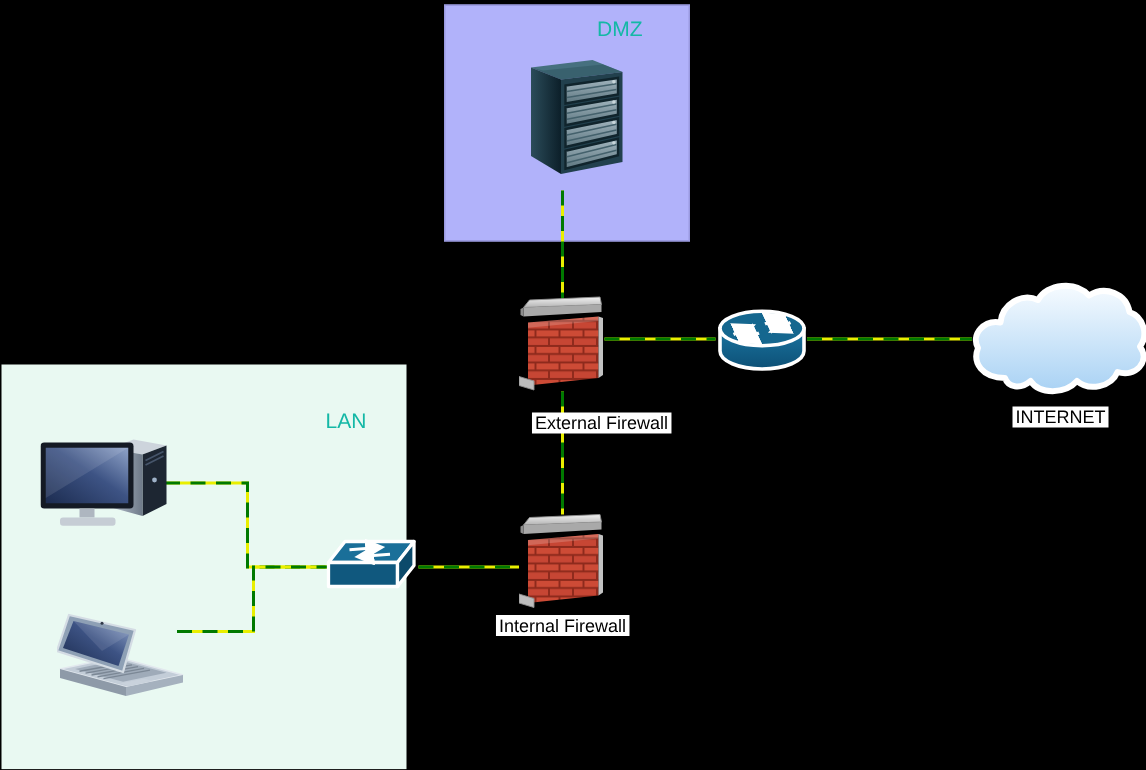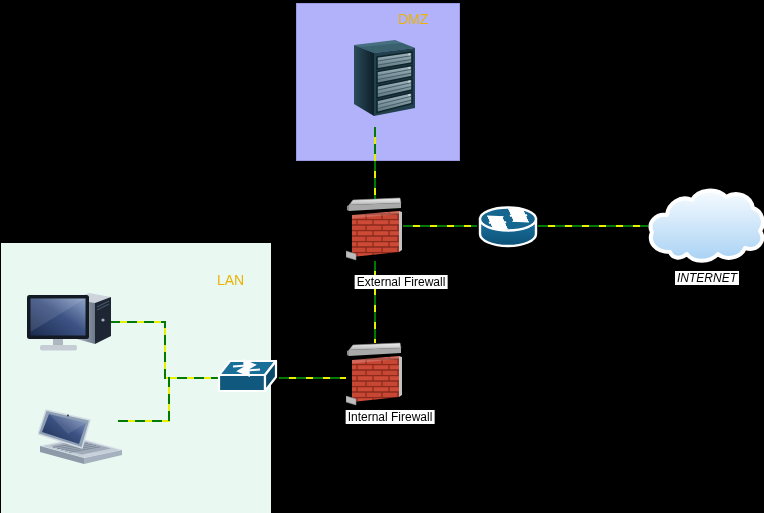--- a/index.html
+++ b/index.html
@@ -1,21 +1,21 @@
 <!DOCTYPE html>
 <html><head>
 <meta charset="utf-8">
 <style>
   html,body{margin:0;padding:0;background:#000;}
   .stage{
     position:relative;width:764px;height:513px;overflow:hidden;
     background:#000;font-family:"Liberation Sans",sans-serif;
   }
   .zone{position:absolute;}
-  .zone-label{position:absolute;font-size:14px;color:#eab308;white-space:nowrap;}
+  .zone-label{position:absolute;font-size:14px;color:#14b8a6;white-space:nowrap;}
   .node-label{
     position:absolute;transform:translateX(-50%);
     background:#fff;color:#000;font-size:12px;line-height:14px;
     padding:0 2px;white-space:nowrap;
   }
   .icon{position:absolute;}
   .links{position:absolute;left:0;top:0;}
   svg{display:block;}
 </style>
 </head>
@@ -164,21 +164,21 @@
     <svg width="56" height="66" viewBox="0 0 56 66">
       <polygon points="6,18 53,14 53,55 6,60" fill="url(#bricks)"></polygon>
       <polygon points="53,14 56,15 56,53 53,55" fill="#c2c2c2"></polygon>
       <polygon points="6,18 53,14 53,17 6,21.5" fill="#ffffff" opacity="0.18"></polygon>
       <polygon points="3,8 7,3 54,1 55,6" fill="url(#capg)" stroke="#8f8f8f" stroke-width="0.6"></polygon>
       <polygon points="3,8 55,6 55,11 3,14" fill="#a9a9a9"></polygon>
       <polygon points="3,8 3,14 1,13 1,9" fill="#8d8d8d"></polygon>
       <polygon points="0,54 10,57 10,63 0,60" fill="#bdbdbd" stroke="#8f8f8f" stroke-width="0.6"></polygon>
     </svg>
   </div>
-  <span class="node-label" style="left:375px;top:410px;margin-left:15px;">Internal Firewall</span>
+  <span class="node-label" style="left:375px;top:410px;">Internal Firewall</span>
 
   <div class="icon" style="left:477px;top:205px;">
     <svg width="62" height="44" viewBox="0 0 62 44">
       <path d="M3 14 L3 29 A28 12 0 0 0 59 29 L59 14 Z" fill="url(#tealg)" stroke="#fff" stroke-width="2.4"></path>
       <ellipse cx="31" cy="14" rx="28" ry="11.5" fill="#15678f" stroke="#fff" stroke-width="2.4"></ellipse>
       <g stroke="#fff" stroke-width="2.2">
         <line x1="12" y1="18" x2="23" y2="13" marker-end="url(#ah)"></line>
         <line x1="50" y1="10" x2="39" y2="15" marker-end="url(#ah)"></line>
         <line x1="33" y1="11" x2="44" y2="6" marker-end="url(#ah)"></line>
         <line x1="29" y1="17" x2="18" y2="22" marker-end="url(#ah)"></line>
@@ -196,21 +196,21 @@
         <line x1="43" y1="10.5" x2="23" y2="12" marker-end="url(#ah)"></line>
       </g>
     </svg>
   </div>
 
   <div class="icon" style="left:645px;top:185px;">
     <svg width="119" height="87" viewBox="0 0 119 87">
       <path d="M25 67 C 10 67 3 57 7 47 C 2 38 11 28 22 30 C 23 18 36 10 47 15 C 53 4 72 2 81 12 C 92 5 106 11 108 23 C 117 26 121 38 115 46 C 122 56 112 67 100 63 C 96 73 81 76 73 69 C 65 78 48 78 42 69 C 35 75 27 73 25 67 Z" fill="url(#cloudg)" stroke="#fff" stroke-width="4" stroke-linejoin="round"></path>
     </svg>
   </div>
-  <span class="node-label" style="left:707px;top:271px;font-style:italic;">INTERNET</span>
+  <span class="node-label" style="left:707px;top:271px;">INTERNET</span>
 
   <div class="icon" style="left:27px;top:292px;">
     <svg width="86" height="60" viewBox="0 0 86 60">
       <polygon points="46,7 62,1 84,5 68,11" fill="#cdd4dc"></polygon>
       <polygon points="68,11 84,5 84,44 68,52" fill="#1d2632"></polygon>
       <polygon points="46,7 68,11 68,52 46,46" fill="url(#towerg)"></polygon>
       <g stroke="#46556a" stroke-width="1.2">
         <line x1="70" y1="15" x2="82" y2="9"></line>
           <line x1="70" y1="18" x2="82" y2="12"></line>
       </g>

